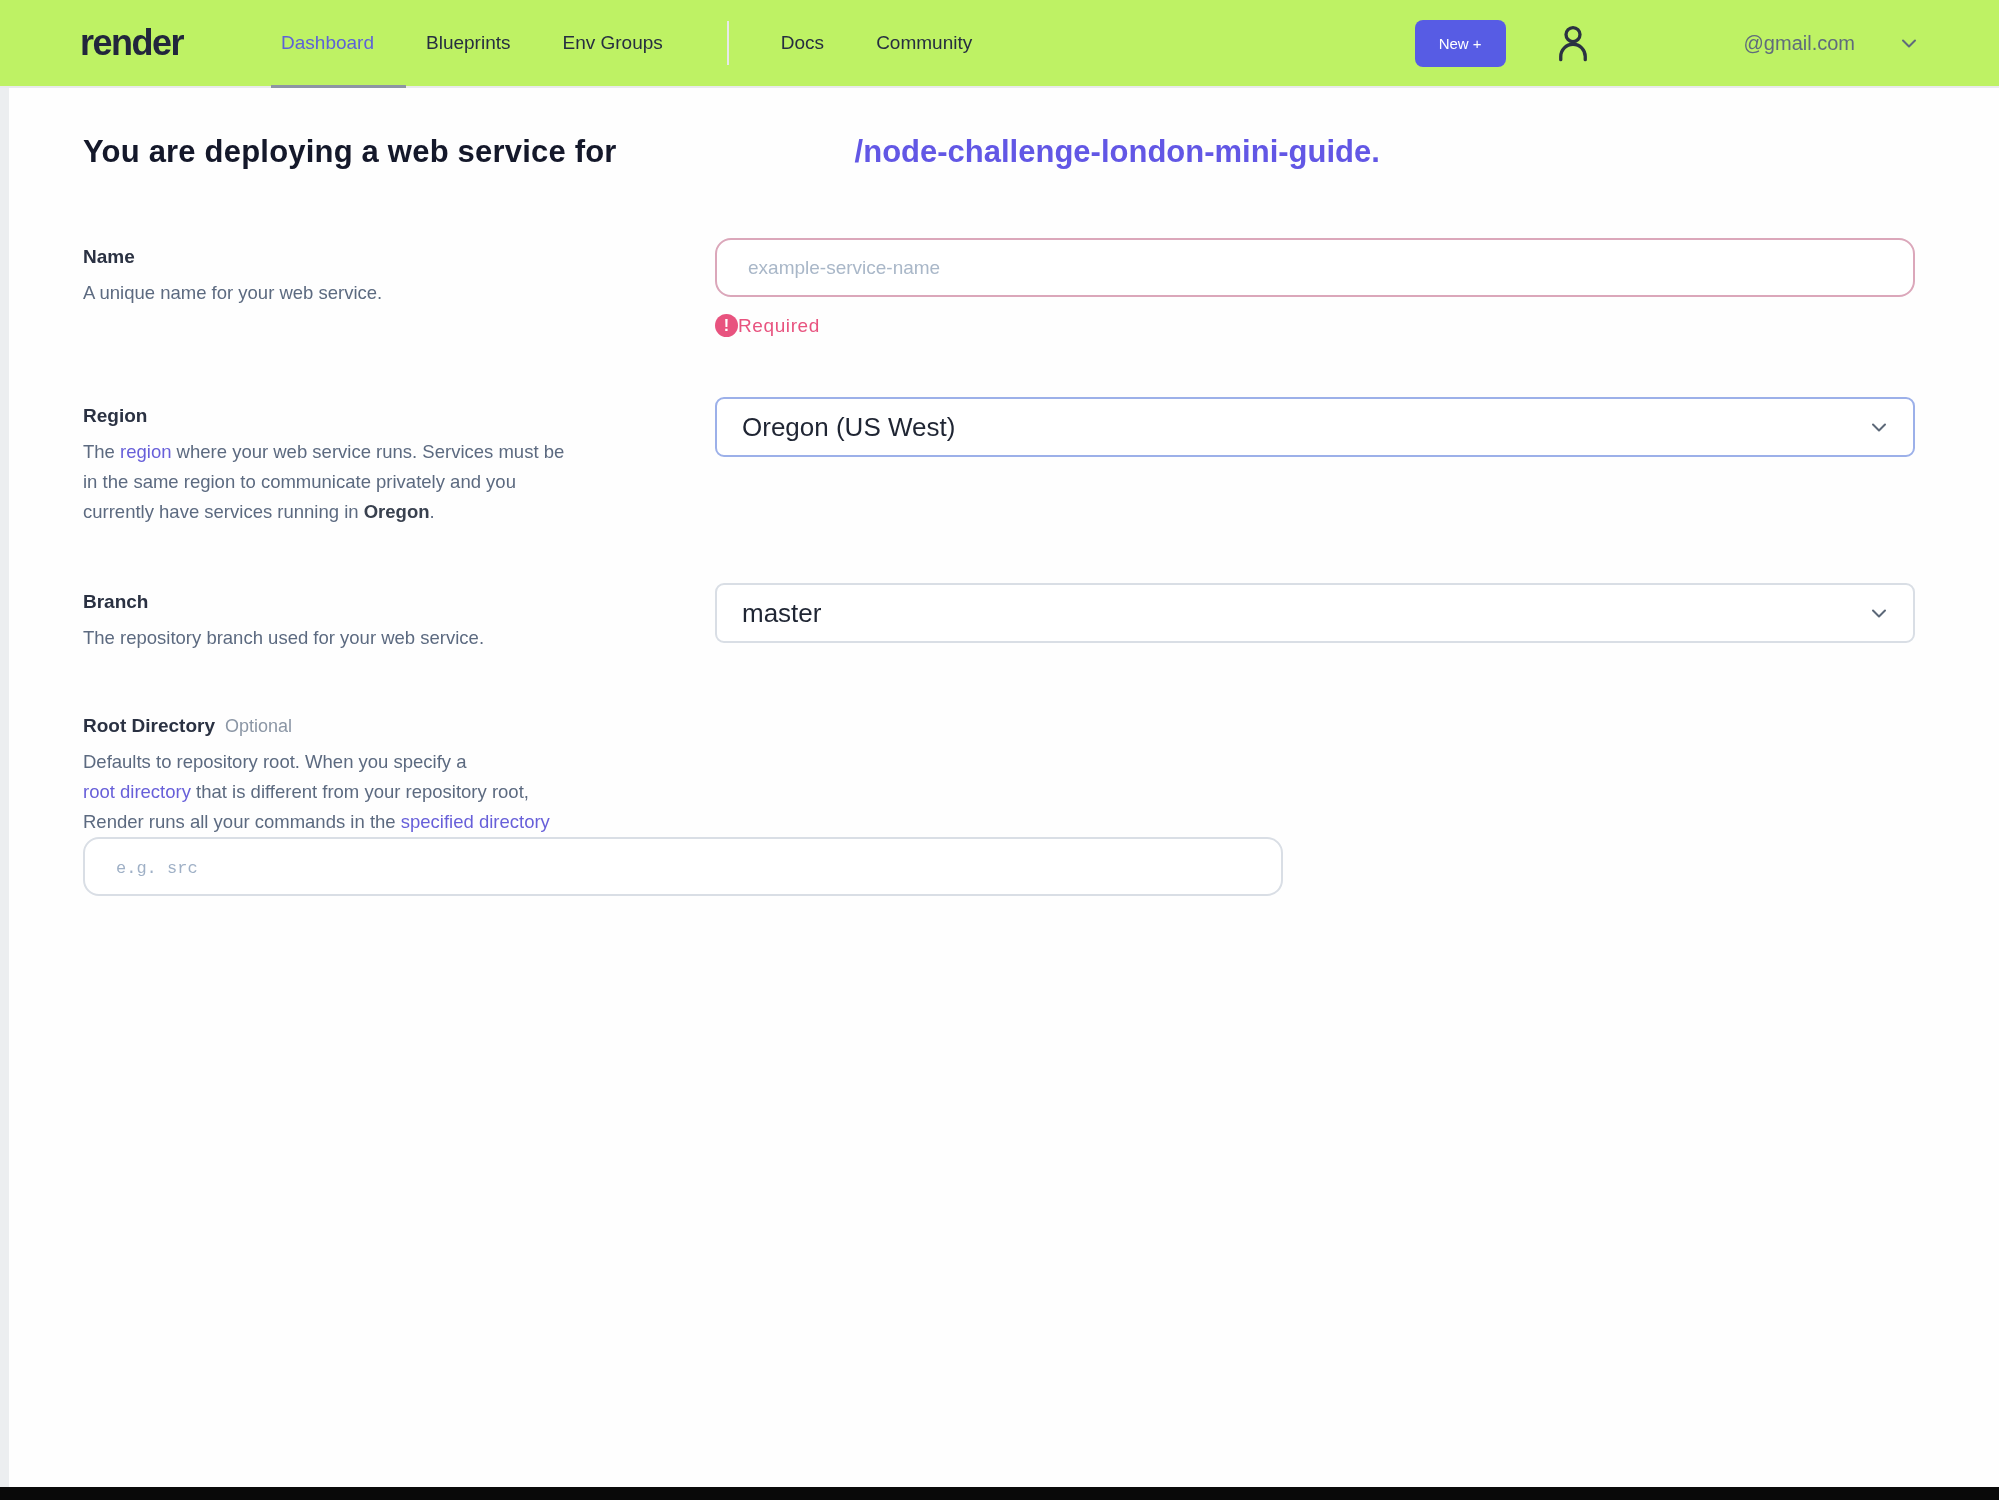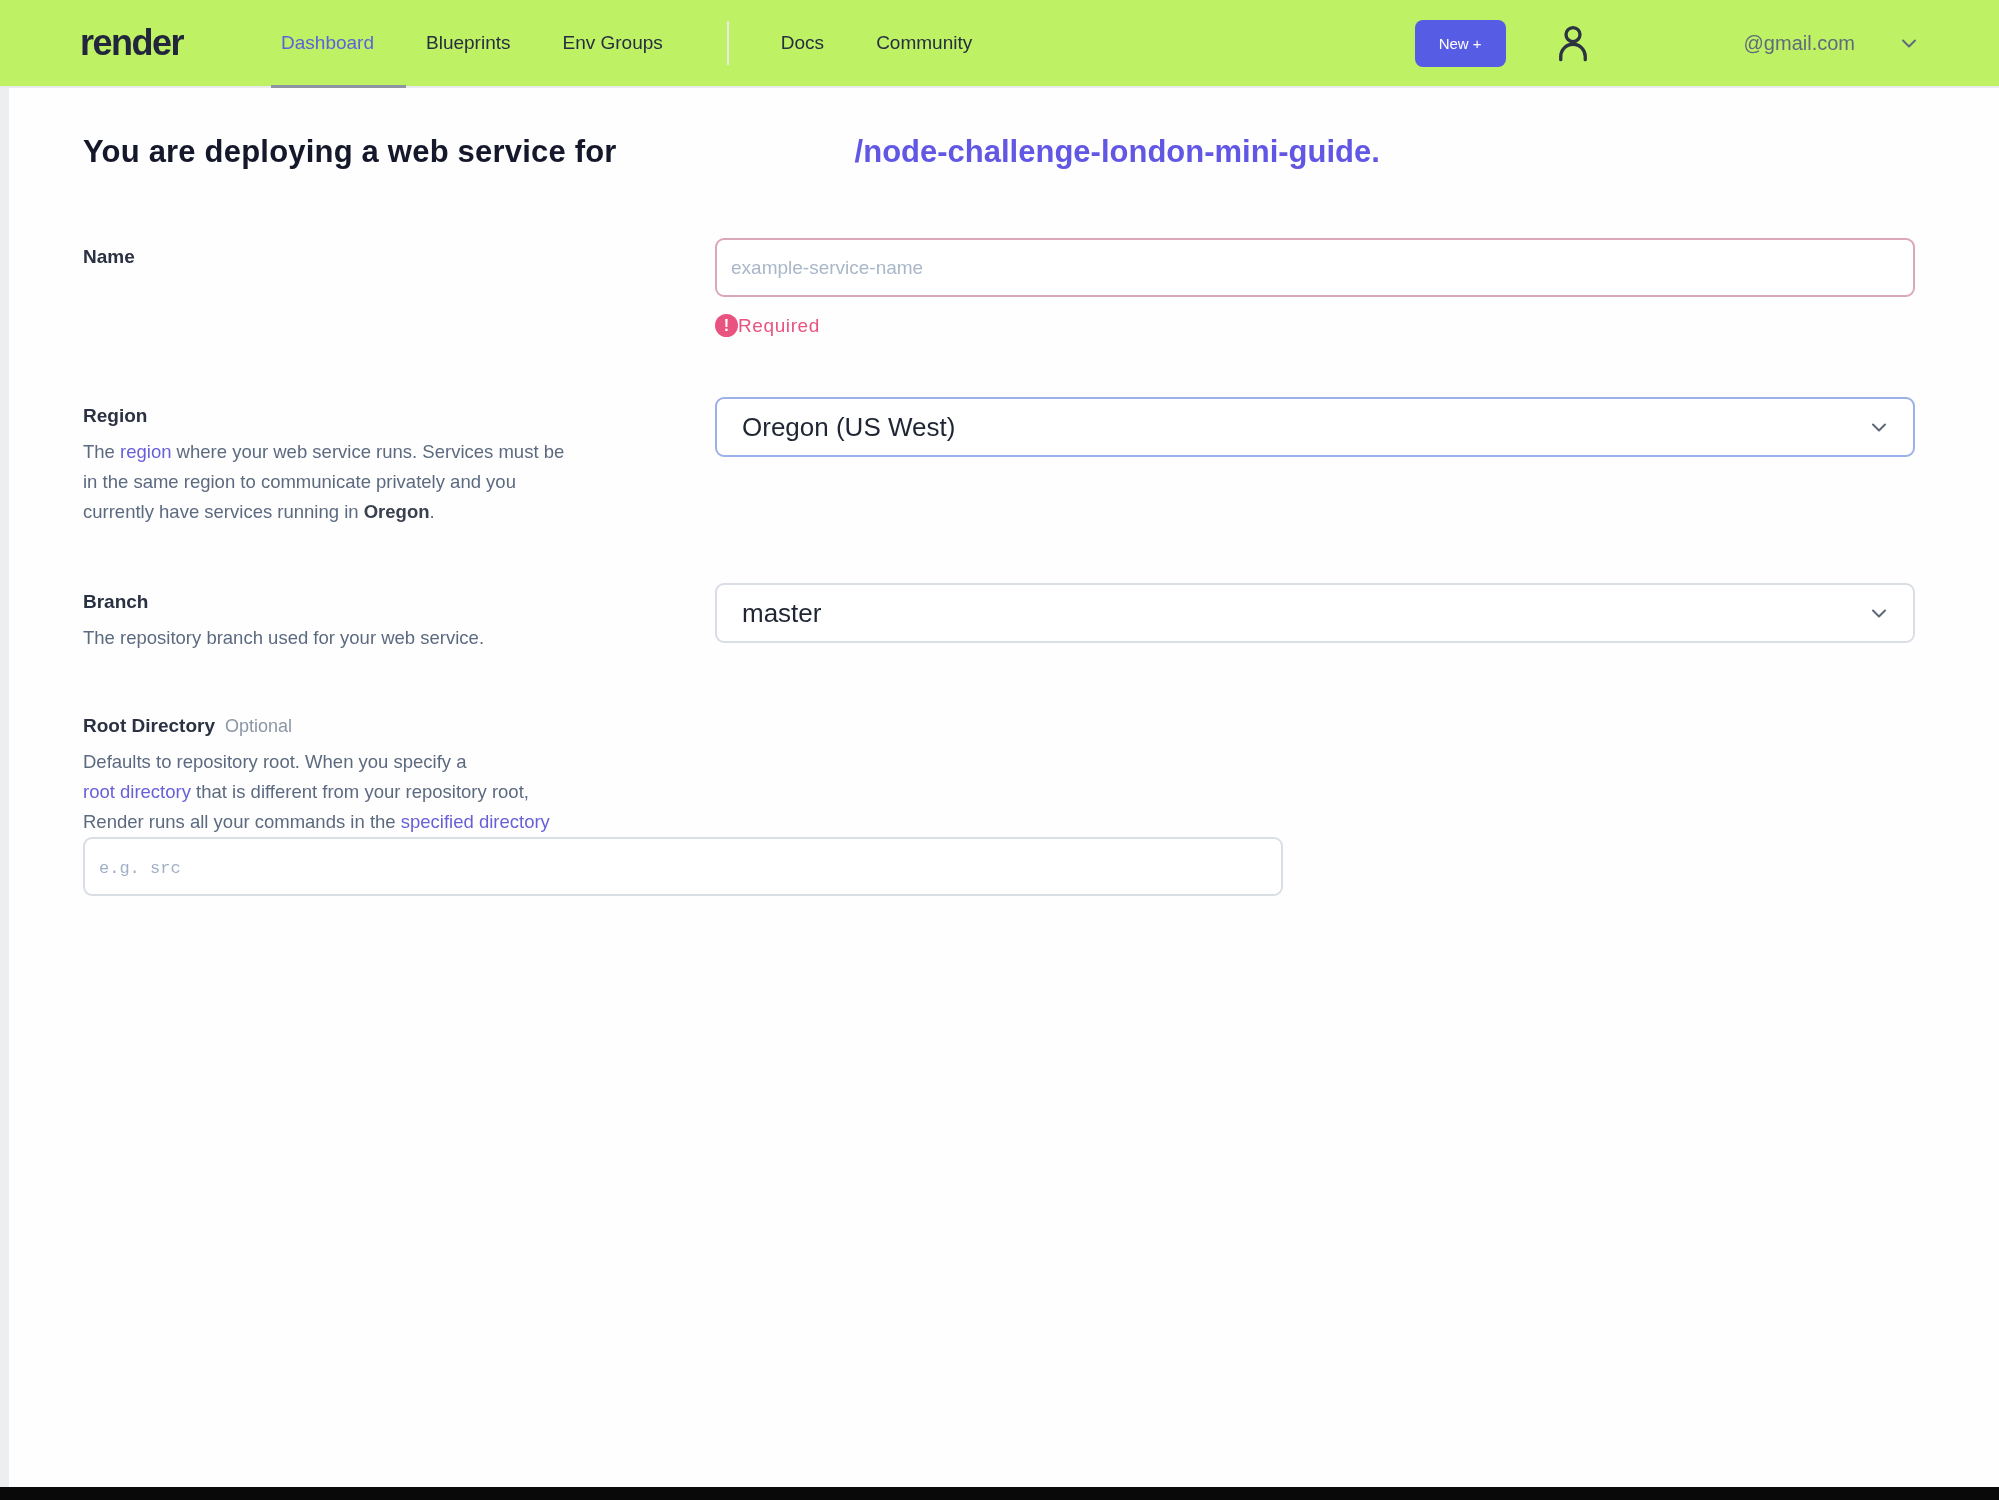--- a/index.html
+++ b/index.html
@@ -59,22 +59,22 @@
   .col-left { width: 588px; margin-right: 44px; padding-top: 8px; }
   .col-right { width: 1200px; }
 
   .f-label { font-size: 19px; font-weight: 700; color: #2a3142; }
   .f-optional { font-size: 18px; font-weight: 400; color: #8b96a5; margin-left: 10px; }
   .f-desc { margin-top: 10px; font-size: 18.5px; line-height: 30px; color: #5c6a80; }
   .f-desc .link { color: #675fd9; cursor: pointer; }
   .f-desc .strong { color: #39414f; font-weight: 700; }
 
   .text-input {
-    width: 100%; height: 59px; border-radius: 9px; background: #ffffff;
-    border: 2px solid #d9dee5; font-size: 19px; color: #1f2533; padding: 0 14px;
+    width: 100%; height: 59px; border-radius: 16px; background: #ffffff;
+    border: 2px solid #d9dee5; font-size: 19px; color: #1f2533; padding: 0 31px;
     font-family: inherit; outline: none;
   }
   .text-input::placeholder { color: #a9b7c8; opacity: 1; }
   .input-error { border-color: #dba7ba; }
   .mono::placeholder { font-family: "Liberation Mono", monospace; font-size: 17px; color: #9fb0c6; }
 
   .select {
     width: 100%; height: 60px; border-radius: 9px; background: #ffffff;
     border: 2px solid #d9dee5; display: flex; align-items: center;
     justify-content: space-between; padding: 0 22px 0 25px; cursor: pointer;
@@ -141,20 +141,21 @@
   <div class="page">
 
     <div class="heading">
       <span class="h-prefix">You are deploying a web service for</span>
       <span class="h-repo">/node-challenge-london-mini-guide.</span>
     </div>
 
     <div class="form-row row-name">
       <div class="col-left">
         <div class="f-label">Name</div>
+        <div class="f-desc">A unique name for your web service.</div>
       </div>
       <div class="col-right">
         <input class="text-input input-error" type="text" placeholder="example-service-name" style="">
         <div class="error-row">
           <span class="err-icon">!</span>
           <span class="err-text">Required</span>
         </div>
       </div>
     </div>
 

